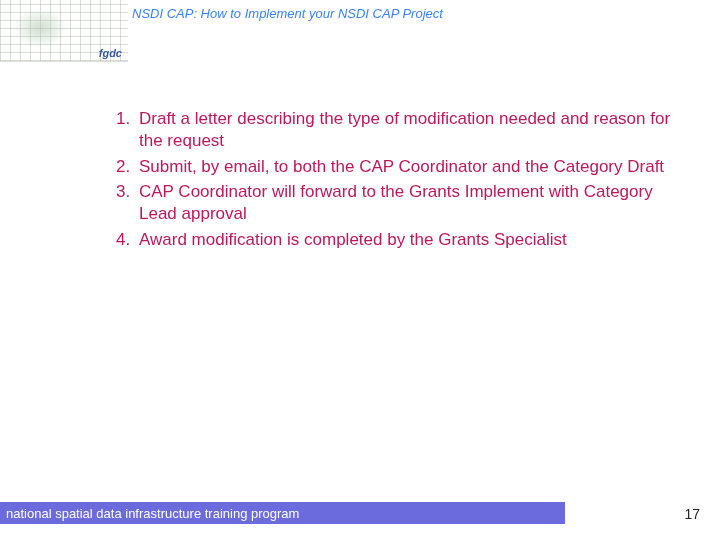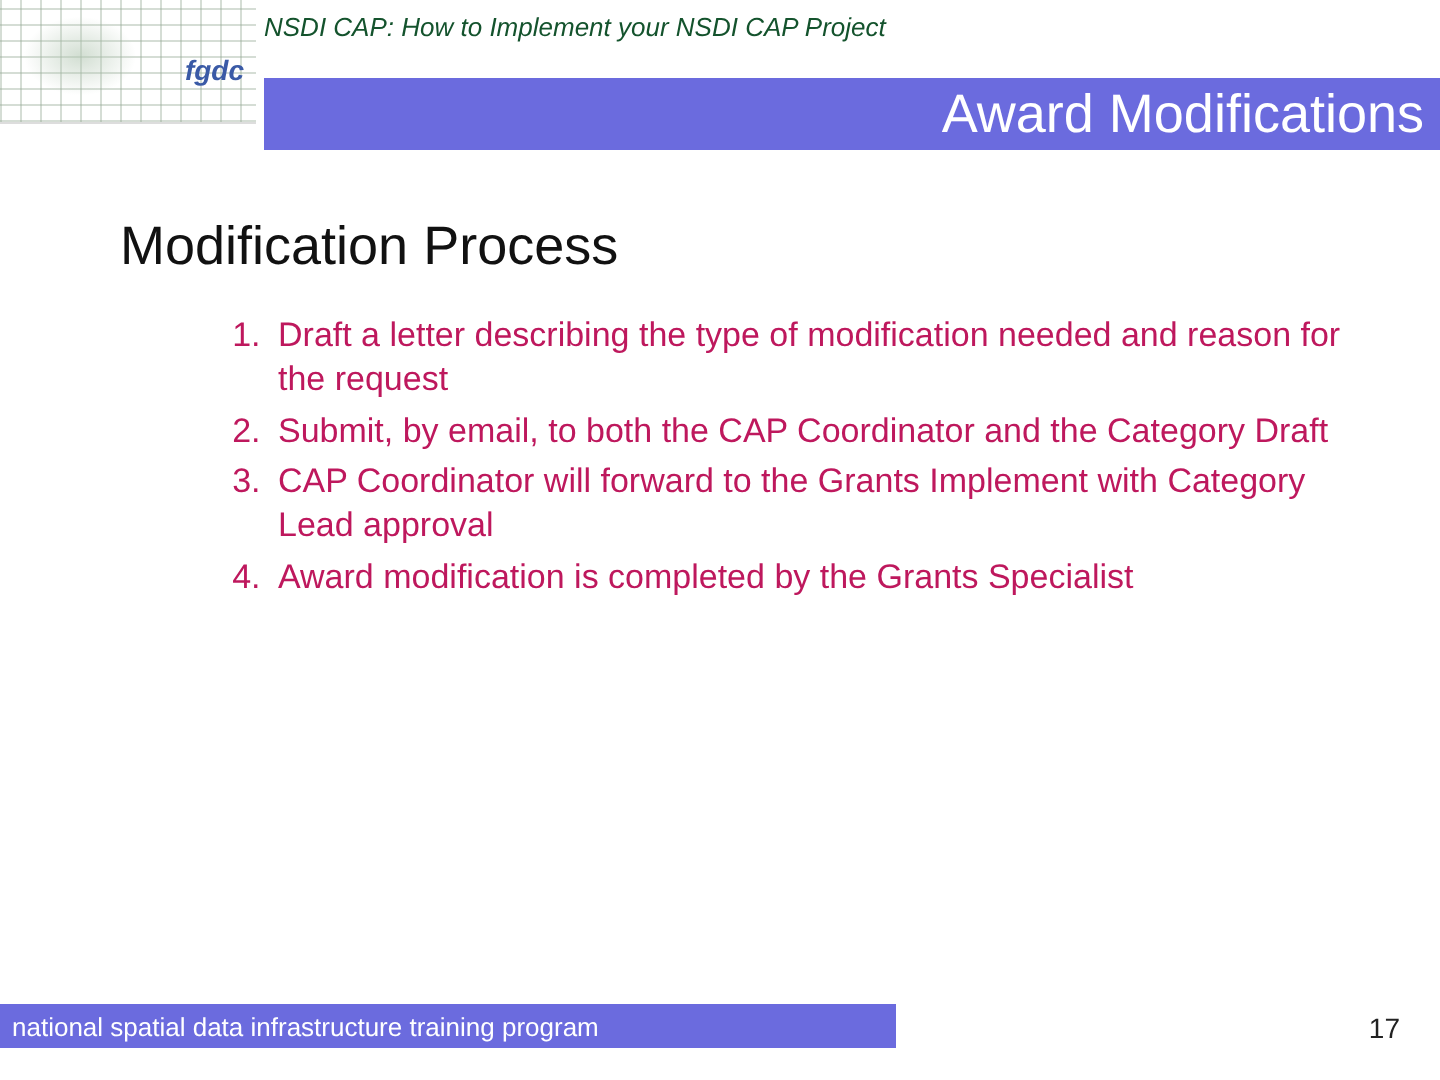--- a/index.html
+++ b/index.html
@@ -8,66 +8,62 @@
   .header-row { display: flex; align-items: flex-start; height: 62px; }
   .logo-block {
     width: 128px; height: 62px; position: relative;
     background:
       radial-gradient(ellipse 40px 28px at 40px 28px, rgba(180,200,180,0.6), rgba(255,255,255,0) 70%),
       repeating-linear-gradient(0deg, rgba(150,170,150,0.4) 0 1px, transparent 1px 8px),
       repeating-linear-gradient(90deg, rgba(150,170,150,0.4) 0 1px, transparent 1px 10px);
     border-bottom: 1px solid #ddd;
   }
   .logo-fgdc {
-    position: absolute; right: 6px; bottom: 18px;
-    font-size: 14px; font-weight: bold; font-style: italic; color: #3a5aa6; margin-top: 33px;
+    position: absolute; right: 6px; bottom: 2px;
+    font-size: 11px; font-weight: bold; font-style: italic; color: #3a5aa6; margin-top: 33px;
   }
   .header-title-area {
     flex: 1; display: flex; flex-direction: column;
     padding-left: 4px; padding-top: 6px;
   }
-  .preheader { font-size: 13px; font-style: italic; color: #14532d; padding-bottom: 18px; }
+  .preheader { font-size: 13px; font-style: italic; color: #3b82f6; padding-bottom: 2px; }
   .title-bar {
     background: #6b6bde; color: #fff; height: 36px;
     display: flex; align-items: center; justify-content: flex-end;
     padding-right: 8px; font-size: 27px;
   }
   .content { position: absolute; left: 60px; right: 30px; top: 108px; }
   .section-head { font-size: 27px; color: #111; margin-bottom: 18px; }
   .steps { list-style: decimal; padding-left: 75px; }
   .steps li { font-size: 17px; line-height: 1.28; color: #be185d; margin-bottom: 4px; padding-left: 4px; }
   .footer-bar {
-    position: absolute; left: 0; bottom: 16px; width: 448px; height: 22px;
+    position: absolute; left: 0; bottom: 16px; width: 565px; height: 22px;
     background: #6b6bde; color: #fff; font-size: 13px;
     display: flex; align-items: center; padding-left: 6px;
   }
   .page-num {
     position: absolute; right: 20px; bottom: 18px;
     font-size: 14px; color: #222; text-align: right;
   }
 </style>
 </head>
 <body>
 
 <div class="slide">
 
   <div class="header-row">
     <div class="logo-block">
       <span class="logo-fgdc">fgdc</span>
     </div>
     <div class="header-title-area">
       <div class="preheader">NSDI CAP: How to Implement your NSDI CAP Project</div>
-      <div class="title-bar">
-        <span>Award Modifications</span>
-      </div>
     </div>
   </div>
 
   <div class="content">
-    <div class="section-head">Modification Process</div>
     <ol class="steps">
       <li>Draft a letter describing the type of modification needed and reason for the request</li>
       <li>Submit, by email, to both the CAP Coordinator and the Category Draft</li>
       <li>CAP Coordinator will forward to the Grants Implement with Category Lead approval</li>
       <li>Award modification is completed by the Grants Specialist</li>
     </ol>
   </div>
 
   <div class="footer-bar">
     <span>national spatial data infrastructure training program</span>

